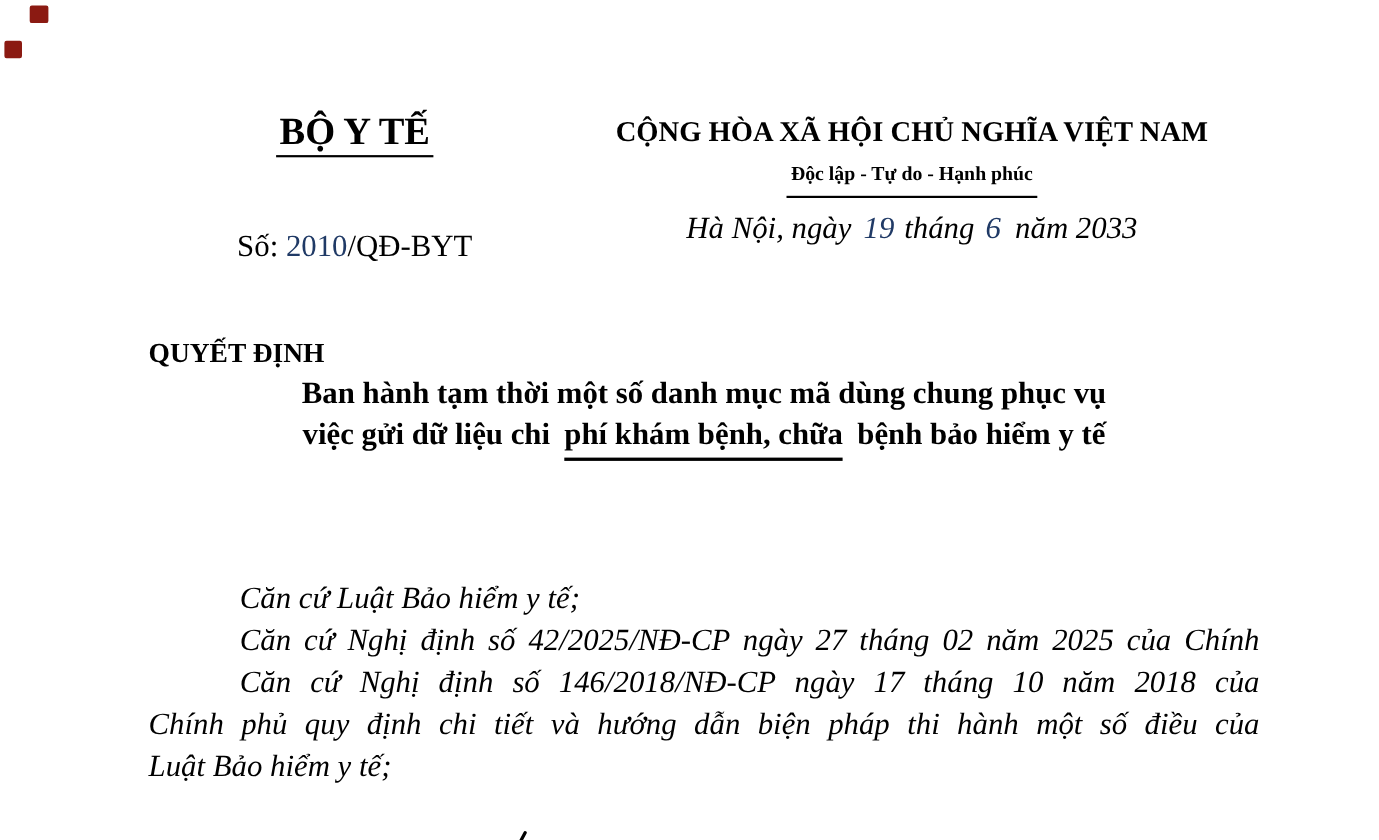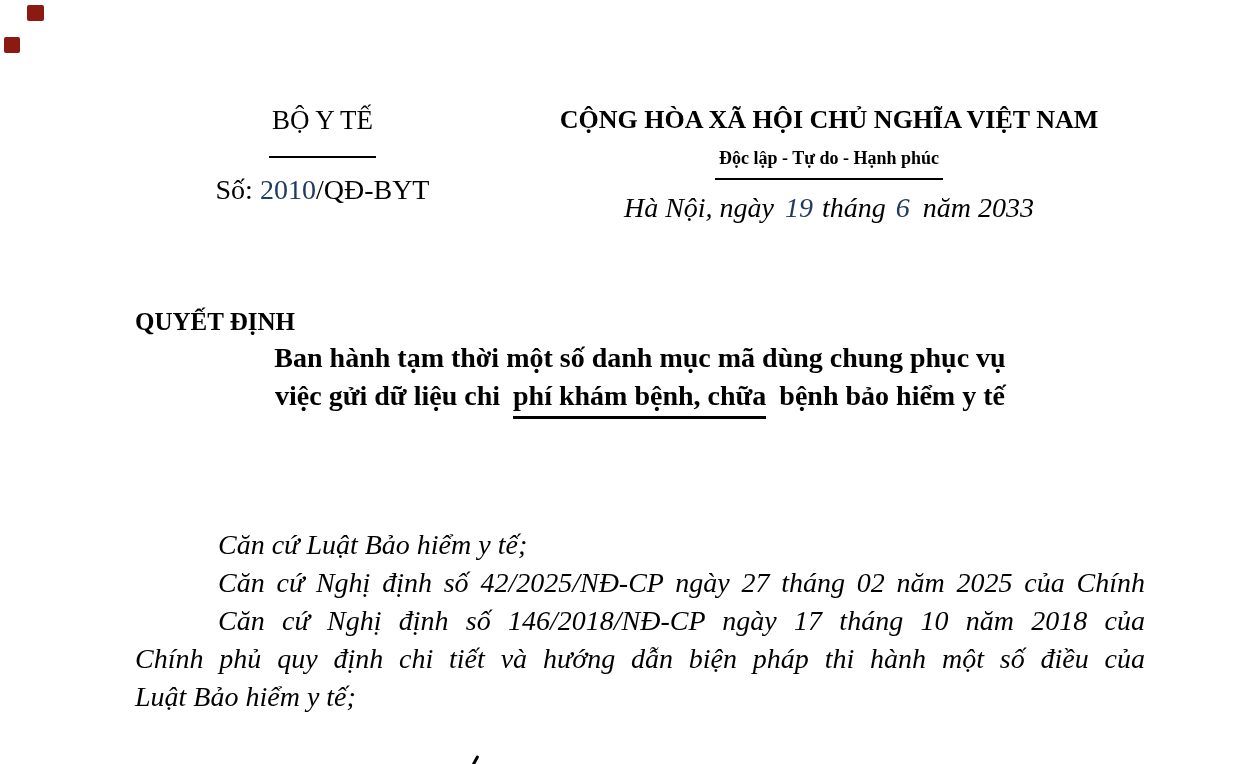--- a/index.html
+++ b/index.html
@@ -17,23 +17,23 @@
     background:var(--paper);
     overflow:hidden;
   }
   
   .corner-mark{position:absolute;background:var(--mark-red);border-radius:2px;}
   .corner-mark.m1{left:27px;top:5px;width:17px;height:16px;}
   .corner-mark.m2{left:4px;top:37px;width:16px;height:16px;}
 
   
   .hdr-left{position:absolute;left:200px;top:104px;width:245px;text-align:center;}
-  .org-name{display:inline-block;font-weight:normal;font-size:27px;line-height:32px;
-            border-bottom:2px solid var(--ink);padding:0 3px 20px 3px;}
-  .doc-number{position:absolute;left:200px;top:173px;width:245px;text-align:center;
+  .org-name{display:inline-block;font-weight:bold;font-size:35px;line-height:32px;
+            border-bottom:2px solid var(--ink);padding:0 3px 5px 3px;}
+  .doc-number{position:absolute;left:200px;top:208px;width:245px;text-align:center;
               font-size:28px;line-height:34px;white-space:nowrap;}
   .hdr-right{position:absolute;left:518px;top:104px;width:622px;text-align:center;}
   .national-title{font-weight:bold;font-size:26px;line-height:32px;white-space:nowrap;}
   .national-motto-wrap{position:absolute;left:518px;top:142px;width:622px;text-align:center;}
   .national-motto{display:inline-block;font-weight:bold;font-size:18px;line-height:32px;
                   border-bottom:2px solid var(--ink);padding:0 4px 4px 4px;}
   .place-date{position:absolute;left:518px;top:190px;width:622px;text-align:center;
               font-style:italic;font-size:28px;line-height:36px;white-space:nowrap;}
   .num-blue{color:var(--navy);}
   .day-num{margin:0 9px 0 11px;}

